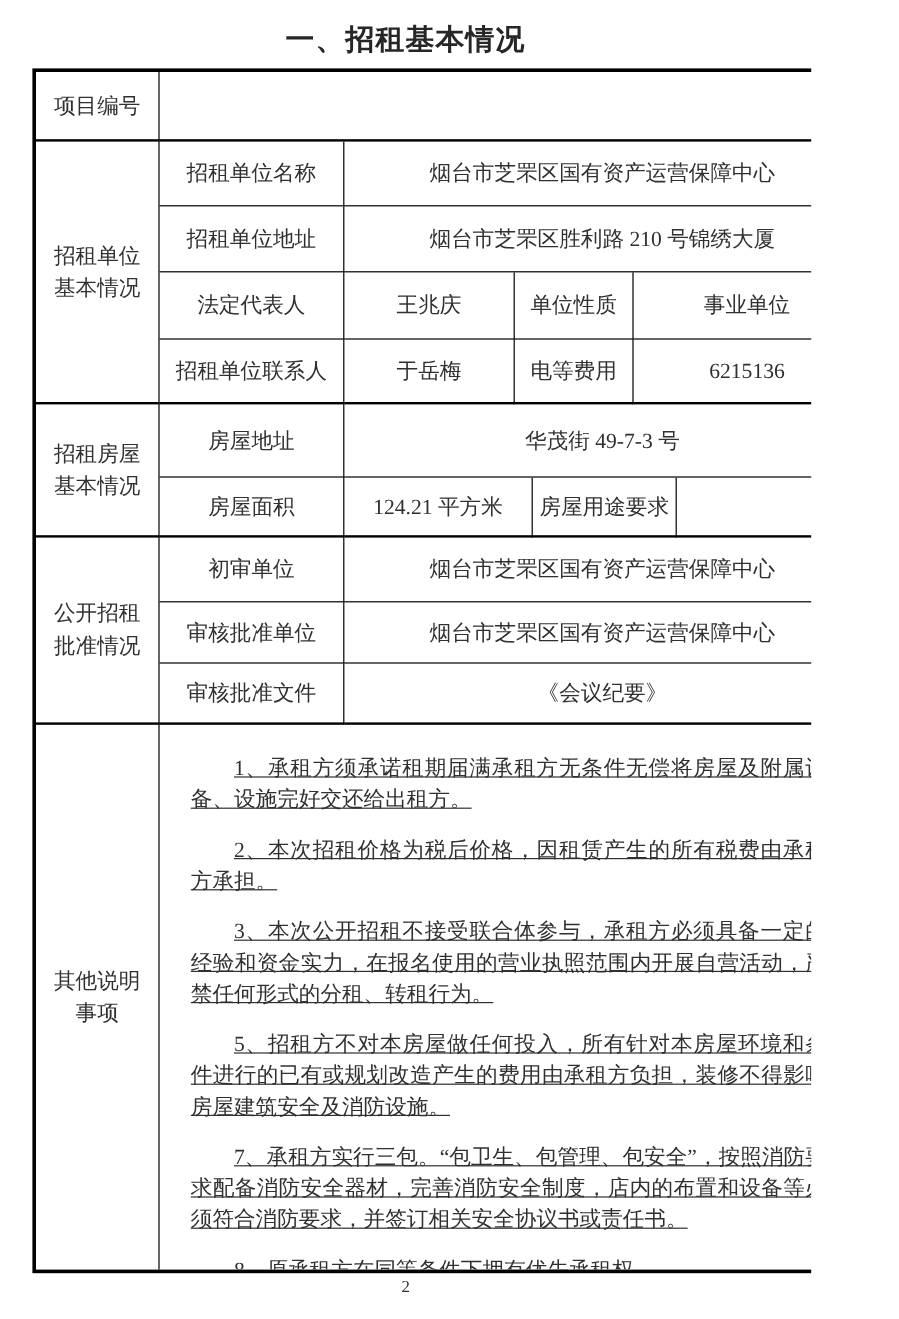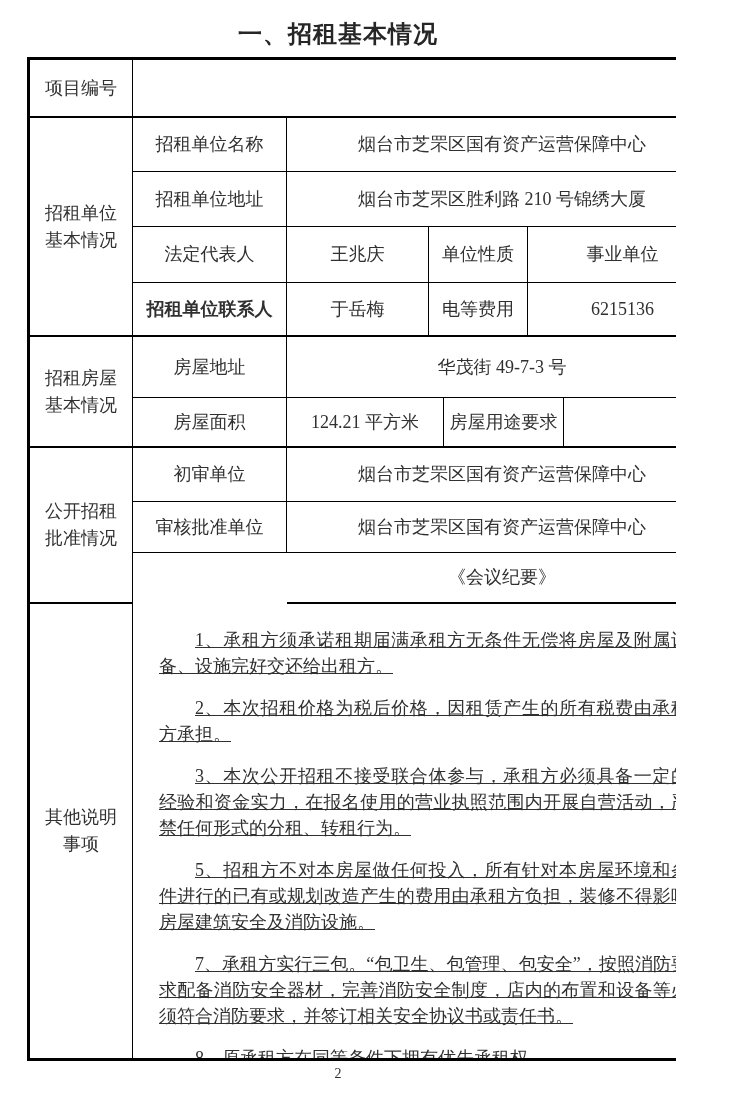--- a/index.html
+++ b/index.html
@@ -70,21 +70,21 @@
     <div class="cell nr" style="grid-area:2/3/3/8;">烟台市芝罘区国有资产运营保障中心</div>
 
     <div class="cell" style="grid-area:3/2/4/3;">招租单位地址</div>
     <div class="cell nr" style="grid-area:3/3/4/8;">烟台市芝罘区胜利路 210 号锦绣大厦</div>
 
     <div class="cell" style="grid-area:4/2/5/3;">法定代表人</div>
     <div class="cell" style="grid-area:4/3/5/4;">王兆庆</div>
     <div class="cell" style="grid-area:4/4/5/6;">单位性质</div>
     <div class="cell nr" style="grid-area:4/6/5/8;">事业单位</div>
 
-    <div class="cell b2" style="grid-area:5/2/6/3;font-weight:bold;">招租单位联系人</div>
+    <div class="cell b2" style="grid-area:5/2/6/3;">招租单位联系人</div>
     <div class="cell b2" style="grid-area:5/3/6/4;">于岳梅</div>
     <div class="cell b2" style="grid-area:5/4/6/6;">电等费用</div>
     <div class="cell b2 nr" style="grid-area:5/6/6/8;">6215136</div>
 
     <div class="cell b2 grp" style="grid-area:6/1/8/2;">
         <span>招租房屋基本情况</span>
       </div>
 
     <div class="cell" style="grid-area:6/2/7/3;">房屋地址</div>
     <div class="cell nr" style="grid-area:6/3/7/8;">华茂街 49-7-3 号</div>
@@ -97,20 +97,21 @@
     <div class="cell b2 grp" style="grid-area:8/1/11/2;">
         <span>公开招租批准情况</span>
       </div>
 
     <div class="cell" style="grid-area:8/2/9/3;">初审单位</div>
     <div class="cell nr" style="grid-area:8/3/9/8;">烟台市芝罘区国有资产运营保障中心</div>
 
     <div class="cell" style="grid-area:9/2/10/3;">审核批准单位</div>
     <div class="cell nr" style="grid-area:9/3/10/8;">烟台市芝罘区国有资产运营保障中心</div>
 
+    <div class="cell b2" style="grid-area:10/2/11/3;">审核批准文件</div>
     <div class="cell b2 nr" style="grid-area:10/3/11/8;">《会议纪要》</div>
 
     <div class="cell nb grp" style="grid-area:11/1/12/2;">
         <span>其他说明事项</span>
       </div>
     <div class="cell nb nr notes" style="grid-area:11/2/12/8;">
       <p>1、承租方须承诺租期届满承租方无条件无偿将房屋及附属设备、设施完好交还给出租方。</p>
       <p>2、本次招租价格为税后价格，因租赁产生的所有税费由承租方承担。</p>
       <p>3、本次公开招租不接受联合体参与，承租方必须具备一定的经验和资金实力，在报名使用的营业执照范围内开展自营活动，严禁任何形式的分租、转租行为。</p>
       <p>5、招租方不对本房屋做任何投入，所有针对本房屋环境和条件进行的已有或规划改造产生的费用由承租方负担，装修不得影响房屋建筑安全及消防设施。</p>

